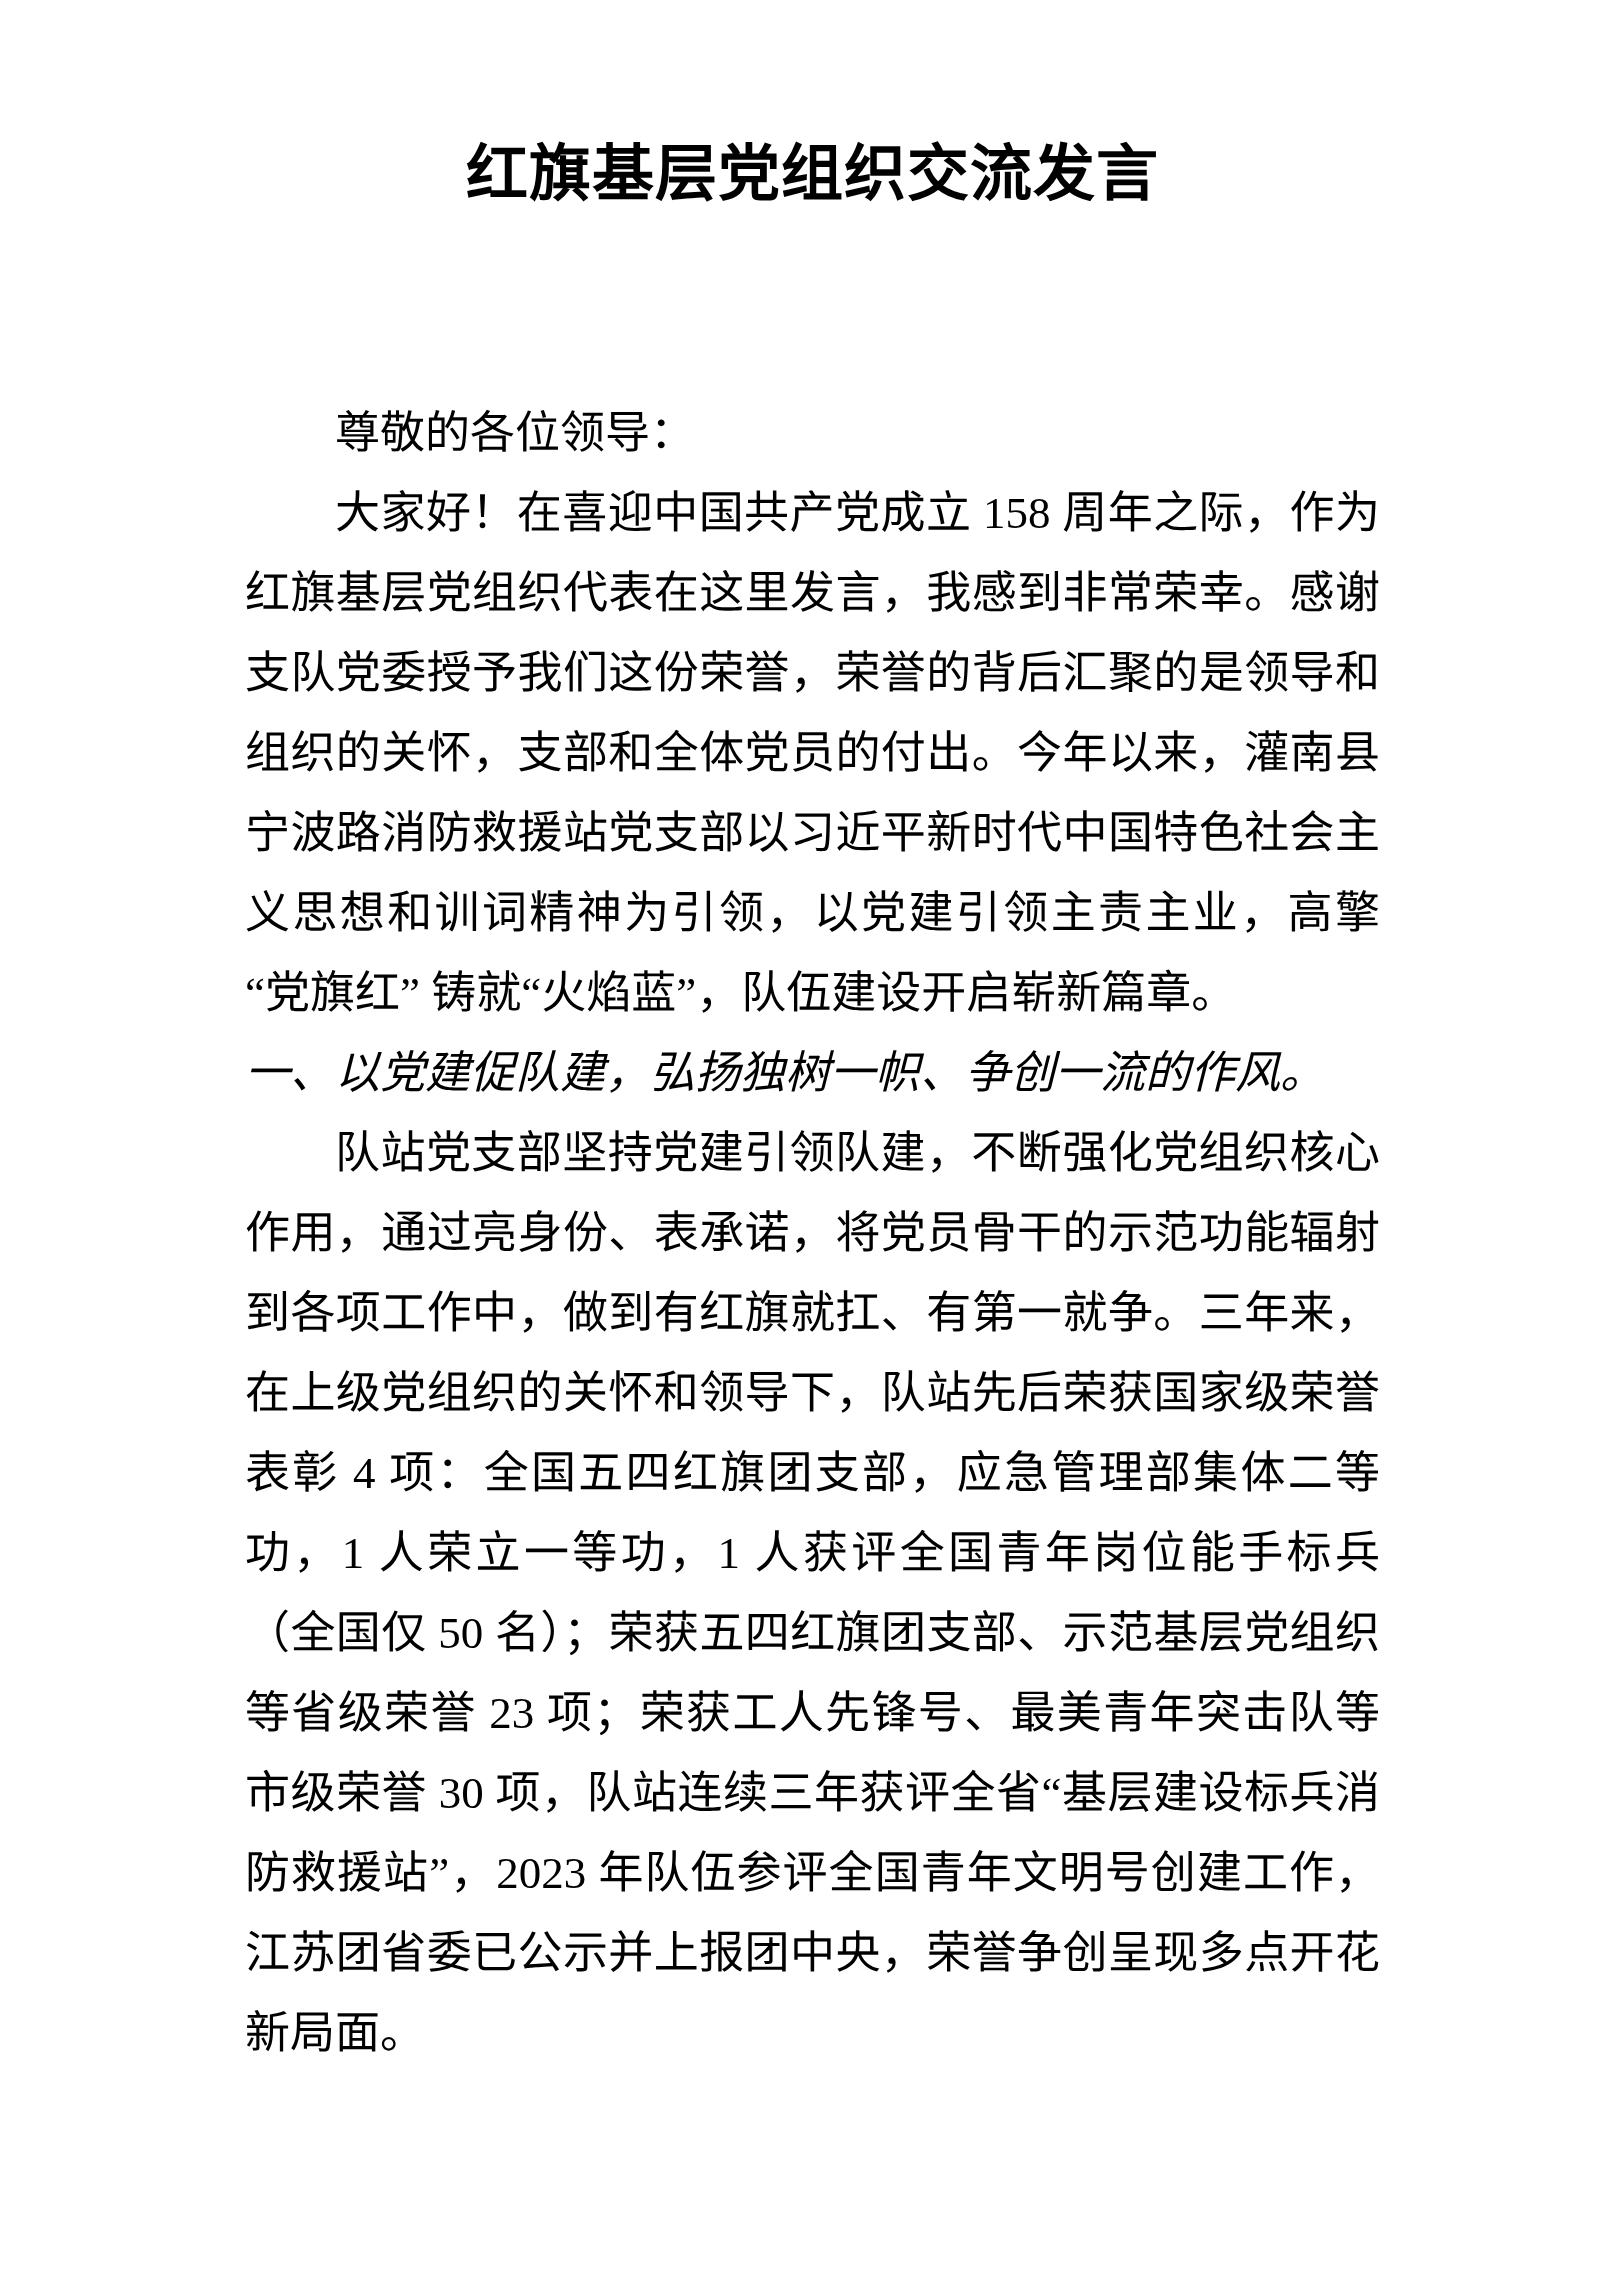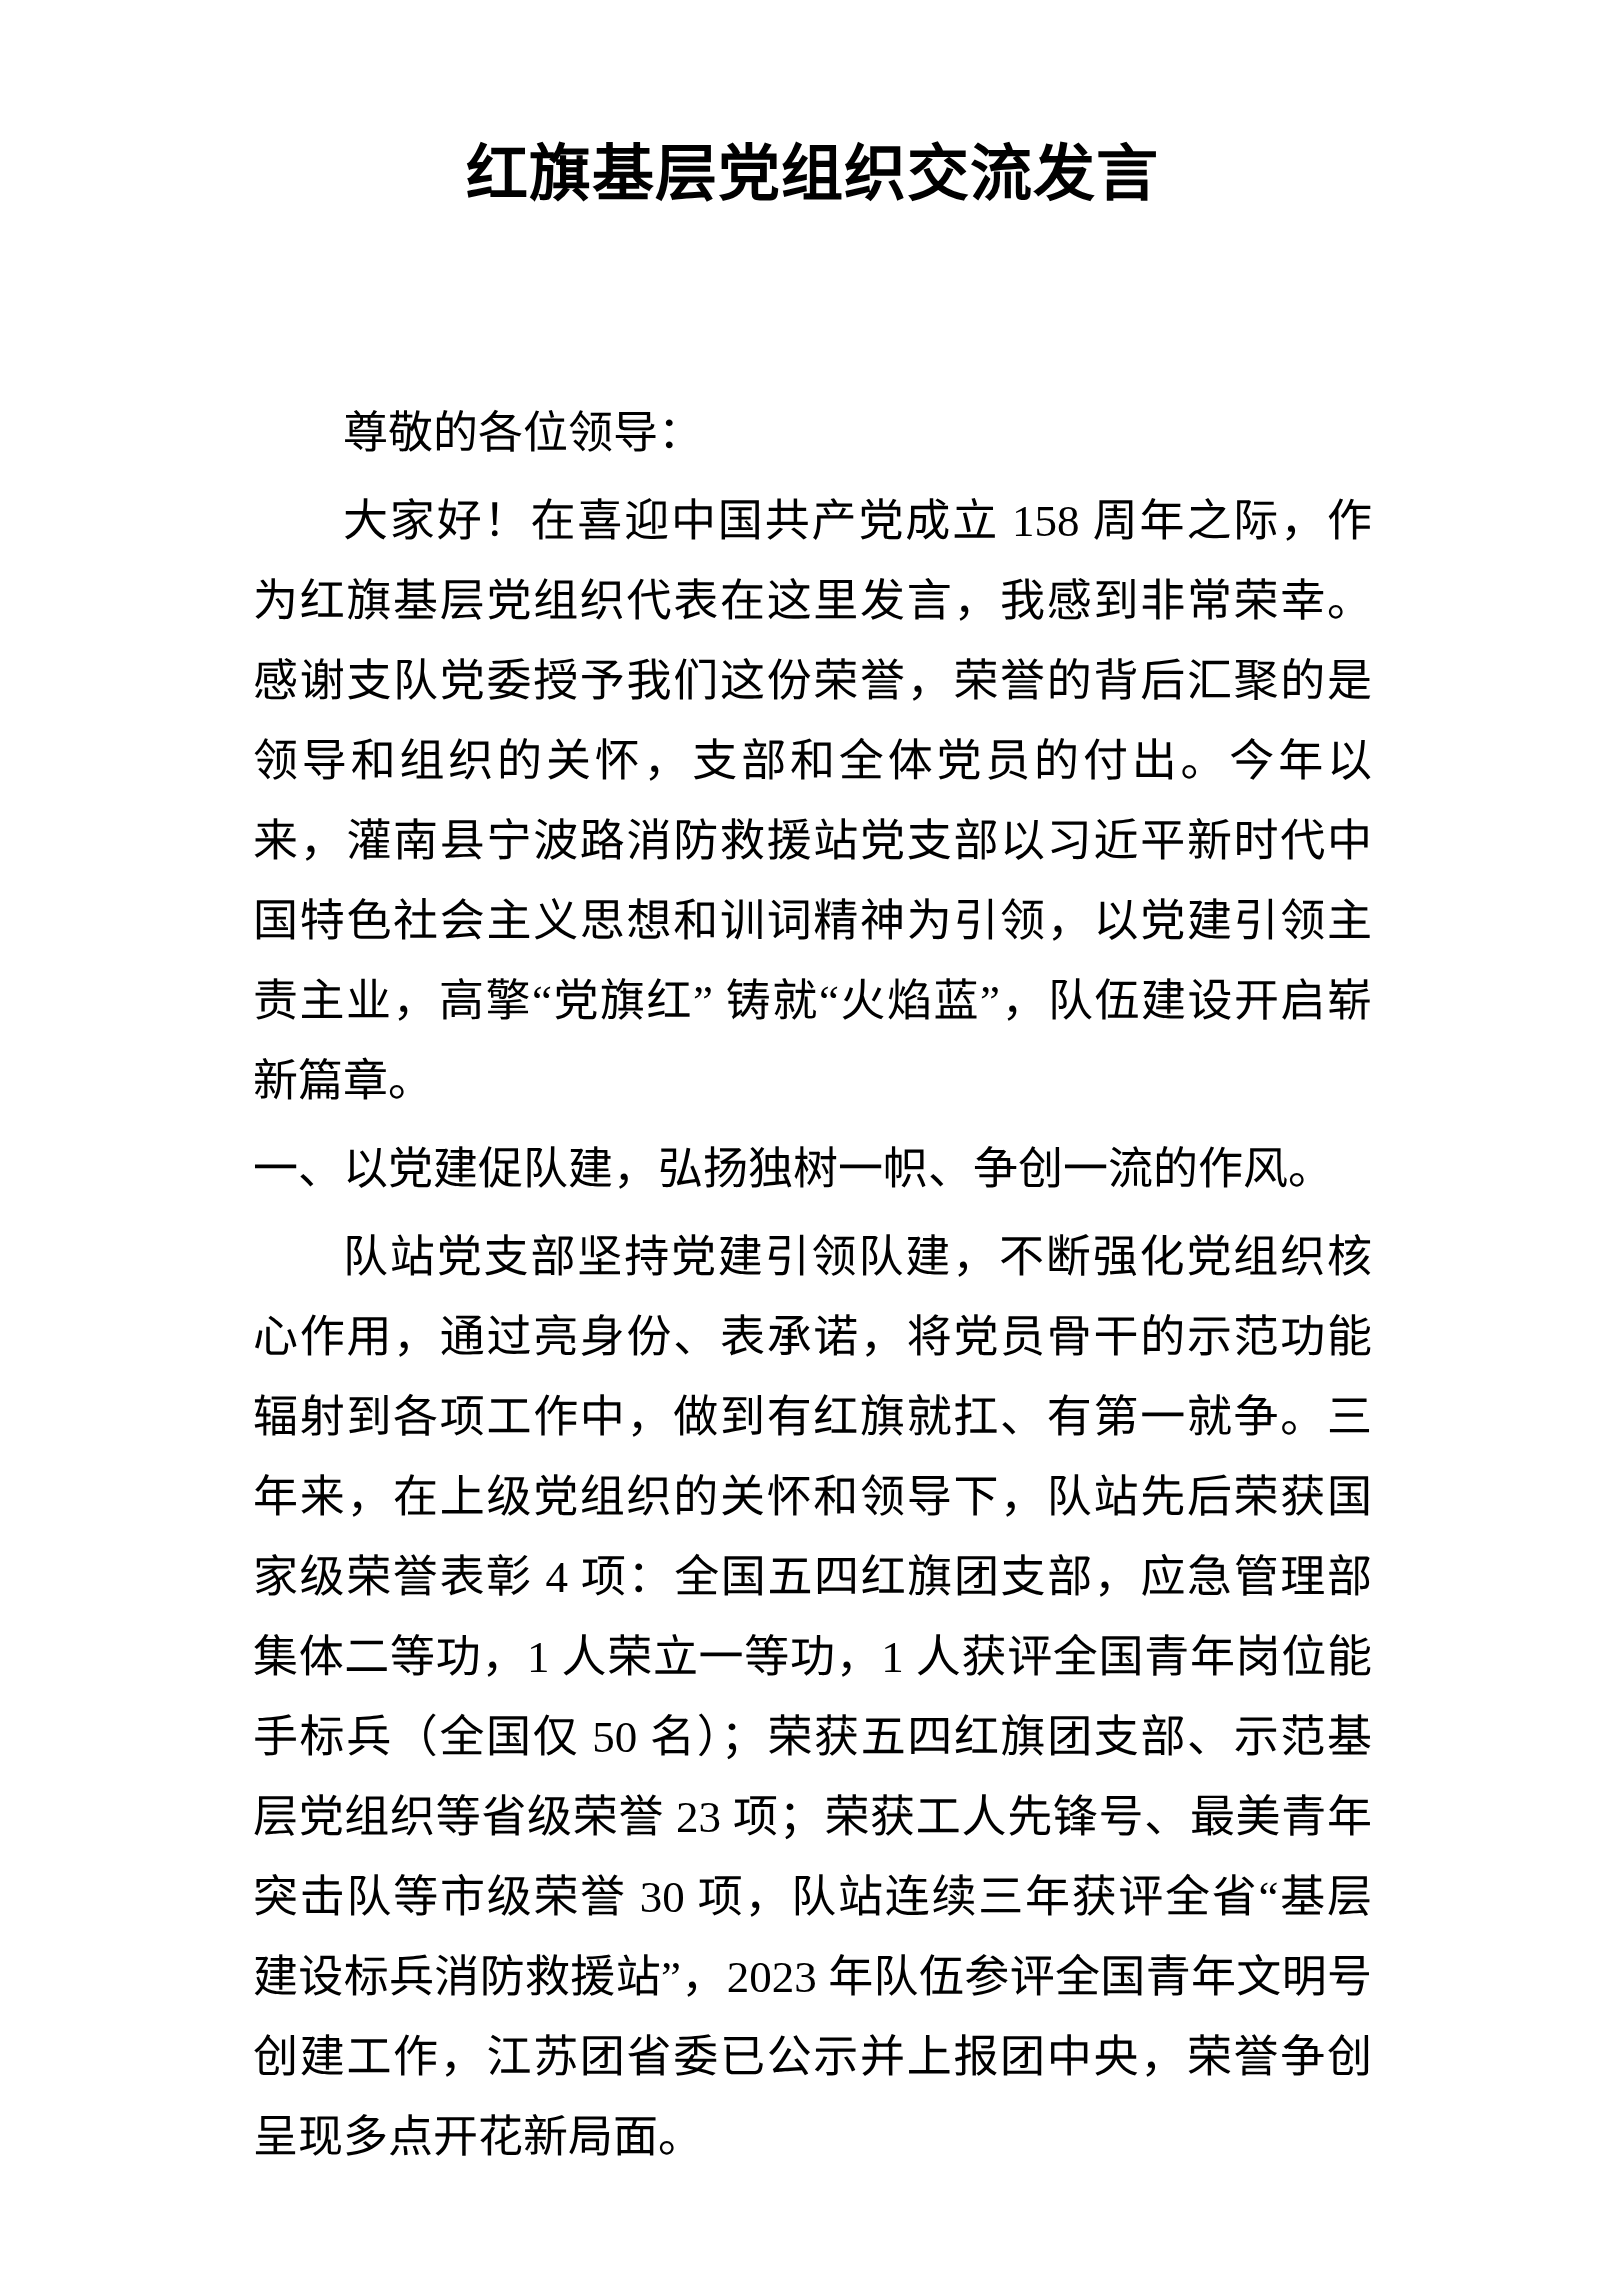--- a/index.html
+++ b/index.html
@@ -22,32 +22,33 @@
   .doc-title {
     margin: 0 0 174px 0;
     font-size: 62px;
     line-height: 90px;
     font-weight: 700;
     text-align: center;
     letter-spacing: 1px;
     font-family: inherit;
   }
   .doc-body p {
-    margin: 8px;
+    margin: 0;
     font-size: 45px;
     line-height: 80px;
     text-align: justify;
     word-break: break-all;
     font-family: inherit;
   }
   .doc-body p.indent {
     text-indent: 90px;
   }
   .doc-body p.heading {
     text-indent: 0;
+    font-style: italic;
   }
 </style>
 </head>
 <body>
 
 <div class="page">
   <h1 class="doc-title">红旗基层党组织交流发言</h1>
   <div class="doc-body">
       <p class=" indent">尊敬的各位领导：</p>
       <p class=" indent">大家好！在喜迎中国共产党成立 158 周年之际，作为红旗基层党组织代表在这里发言，我感到非常荣幸。感谢支队党委授予我们这份荣誉，荣誉的背后汇聚的是领导和组织的关怀，支部和全体党员的付出。今年以来，灌南县宁波路消防救援站党支部以习近平新时代中国特色社会主义思想和训词精神为引领，以党建引领主责主业，高擎“党旗红” 铸就“火焰蓝”，队伍建设开启崭新篇章。</p>

